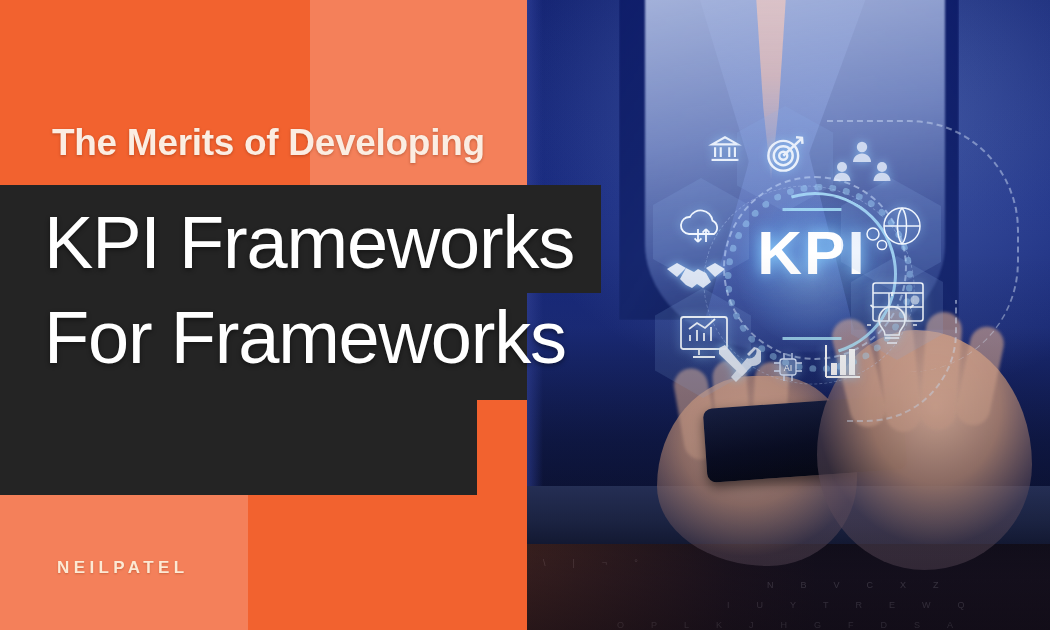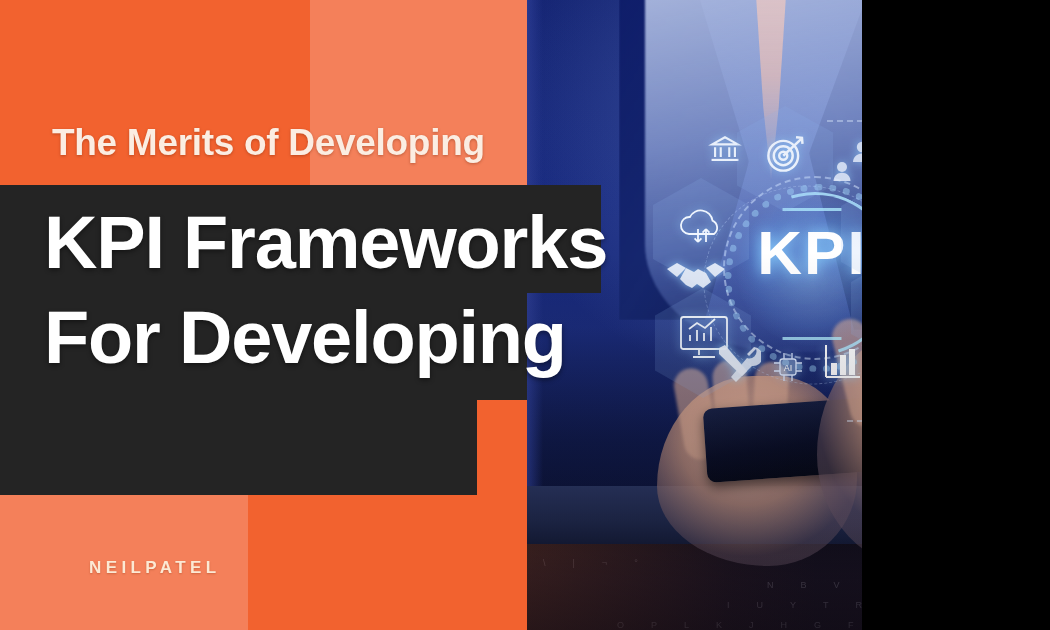--- a/index.html
+++ b/index.html
@@ -1,20 +1,20 @@
 <!DOCTYPE html>
 <html><head>
 <meta charset="utf-8">
 <style>
   html,body{margin:0;padding:0;background:#000;}
   body{font-family:"Liberation Sans","DejaVu Sans",sans-serif;}
 
   #canvas{
     position:relative;
-    width:862px;height:630px;
+    width:1050px;height:630px;
     overflow:hidden;
     background:#14532d;
   }
 
   
   .orange-base{position:absolute;left:0;top:0;width:527px;height:630px;background:#F2622F;}
   
   .orange-light-top{position:absolute;left:310px;top:0;width:217px;height:186px;background:#F4805A;}
   
   .orange-light-bottom{position:absolute;left:0;top:495px;width:248px;height:135px;background:#F4805A;}
@@ -31,33 +31,32 @@
     font-size:37px;font-weight:bold;
     letter-spacing:-.3px;
     color:#FBEDE2;
     text-shadow:0 1px 3px rgba(90,25,0,.35);
     white-space:nowrap;
   }
 
   
   .headline{position:absolute;left:44px;top:195px;width:600px;}
   .hl-line{
-    font-size:74px;line-height:95px;font-weight:bold;
+    font-size:74px;line-height:95px;font-weight:normal;
     color:#FFFFFF;letter-spacing:-1.2px;white-space:nowrap;
     text-shadow:0 2px 5px rgba(0,0,0,.45);
   }
 
   
   .brand{
     position:absolute;left:57px;top:558px;
     font-size:17px;font-weight:bold;
     letter-spacing:4.4px;
     color:#FCE9D4;
     text-shadow:0 1px 2px rgba(120,40,10,.3);
-    margin-left:32px;
   }
 
   
   .photo{
     position:absolute;left:527px;top:0;width:523px;height:630px;
     overflow:hidden;
     background:
       radial-gradient(120% 80% at 62% 18%, rgba(120,150,215,.55) 0%, rgba(40,60,150,0) 58%),
       linear-gradient(180deg,#12216E 0%,#14257B 32%,#1B2C7B 52%,#101A4A 70%,#0C1130 86%,#0A0D22 100%);
     z-index:5;
@@ -403,18 +402,18 @@
   </div>
 
   <div class="dark-step dark-a" style="z-index:8;"></div>
   <div class="dark-step dark-b" style="z-index:8;"></div>
   <div class="dark-step dark-c" style="z-index:8;"></div>
 
   <div class="kicker" style="z-index:12;">The Merits of Developing</div>
 
   <div class="headline" style="z-index:12;">
     <div class="hl-line">KPI Frameworks</div>
-    <div class="hl-line">For Developing</div>
+    <div class="hl-line">For Frameworks</div>
   </div>
 
   <div class="brand" style="z-index:12;">NEILPATEL</div>
 
 </div>
 
 </body></html>

